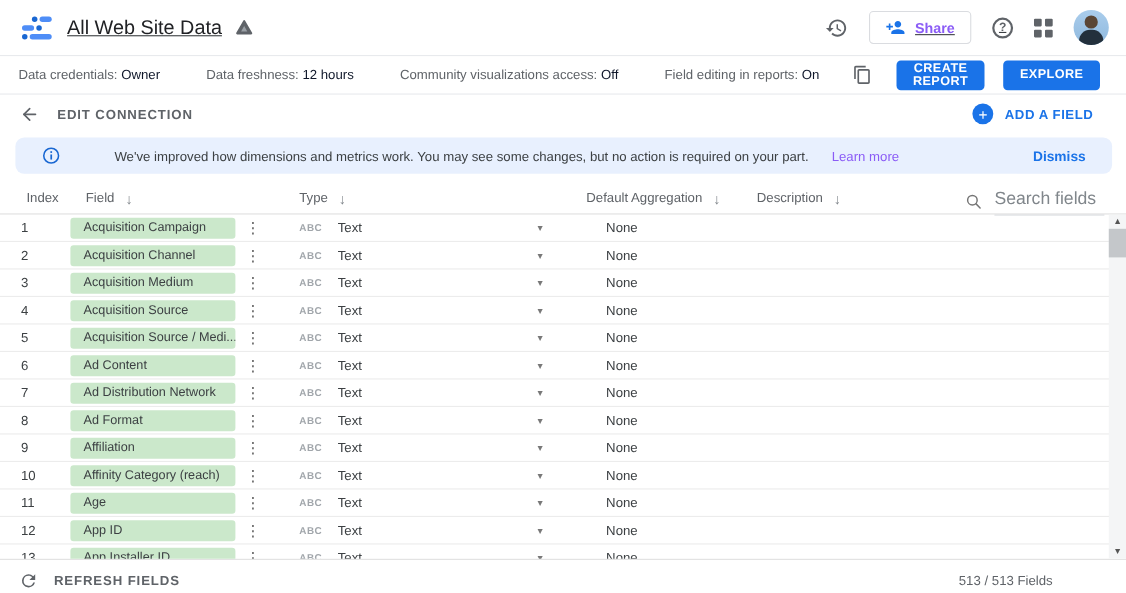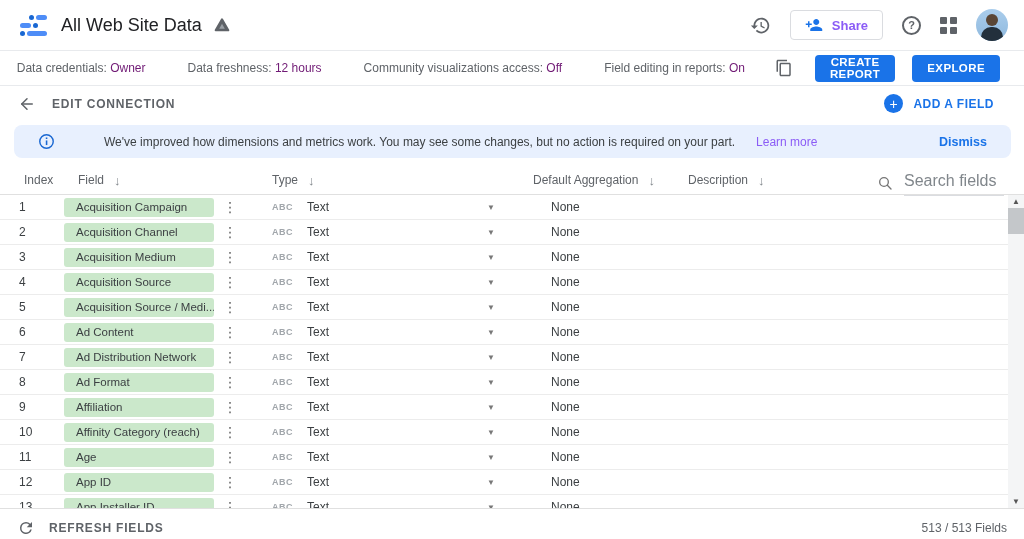--- a/index.html
+++ b/index.html
@@ -1,21 +1,21 @@
 <!DOCTYPE html>
 <html style="--accent: #1a73e8; --pill: #cbe8cb; --banner-bg: #e8f0fe;"><head>
 <meta charset="utf-8">
 <style>
   * { margin:0; padding:0; box-sizing:border-box; }
   html,body { width:1024px; height:539px; overflow:hidden; background:#fff;
     font-family:"Liberation Sans", sans-serif; color:#3c4043; }
 
   
   .appbar { height:51px; display:flex; align-items:center; padding:0 16px;
-    border-bottom:1px solid #e8eaed; background:#fff; }
+    border-bottom:1px solid #e8eaed; background:#fff;text-decoration:underline; }
   .logo { width:27px; height:21px; display:flex; flex-direction:column;
     justify-content:space-between; margin:0 14px 0 4px; cursor:pointer; }
   .logo .lrow { height:5px; display:flex; gap:2px; }
   .logo .seg { border-radius:3px; }
   .logo .dot { width:5px; background:#1967d2; }
   .logo .bar { flex:1; background:#4e8df7; }
   .lrow.r1 { margin-left:9px; }
   .lrow.r2 { margin-right:9px; }
   .page-title { font-size:18px; color:#202124; margin-right:12px; white-space:nowrap; }
   .appbar-right { margin-left:auto; display:flex; align-items:center; gap:19px; }
@@ -31,21 +31,21 @@
     background:linear-gradient(180deg,#aacdec 0%,#8fb9de 100%); cursor:pointer; }
   .avatar::before { content:""; position:absolute; left:10px; top:5px; width:12px;
     height:12px; border-radius:50%; background:#5a4636; }
   .avatar::after { content:""; position:absolute; left:5px; top:18px; width:22px;
     height:16px; border-radius:10px 10px 0 0; background:#23303c; }
 
   
   .toolbar { height:35px; border-bottom:1px solid #e8eaed; display:flex;
     align-items:center; justify-content:flex-end; padding:0 24px; }
   .tb-item { font-size:12px; color:#5f6368; white-space:nowrap; cursor:pointer; }
-  .tb-item .val { color:#701a75; }
+  .tb-item .val { color:#0f172a; }
   .tb-div { width:1px; height:18px; background:#dadce0; margin:0 21px; }
   .copy-icon { margin:0 22px 0 30px; cursor:pointer; display:flex; }
   .btn { background:var(--accent,#1a73e8); color:#fff; font-size:11.5px; font-weight:bold;
     letter-spacing:0.4px; border:none; border-radius:4px; height:27px; padding:0 15px;
     cursor:pointer; font-family:"Liberation Sans",sans-serif; }
   .btn + .btn { margin-left:17px; }
 
   
   .connbar { height:35px; display:flex; align-items:center; padding:0 18px 0 18px; }
   .back-arrow { display:flex; cursor:pointer; }
@@ -106,21 +106,21 @@
   .sb-arrow { height:13px; display:flex; align-items:center; justify-content:center;
     font-size:8px; color:#555; width:100%; cursor:pointer; }
   .sb-arrow.down { margin-top:auto; }
   .sb-thumb { width:100%; height:26px; background:#c4c7ca; cursor:pointer; }
 
   
   .footer { height:39px; border-top:1px solid #e0e0e0; display:flex;
     align-items:center; padding:0 17px; background:#fff; }
   .refresh-label { margin-left:14px; font-size:12px; color:#5f6368;
     letter-spacing:0.8px; font-weight:bold; cursor:pointer; }
-  .fields-count { margin-left:auto; font-size:12px; color:#5f6368; }
+  .fields-count { margin-left:auto; margin-right:50px; font-size:12px; color:#5f6368; }
 </style>
 </head>
 <body>
 
 <div class="appbar">
   <div class="logo">
     <div class="lrow r1">
         <span class="seg dot"></span>
         <span class="seg bar"></span>
       </div>

